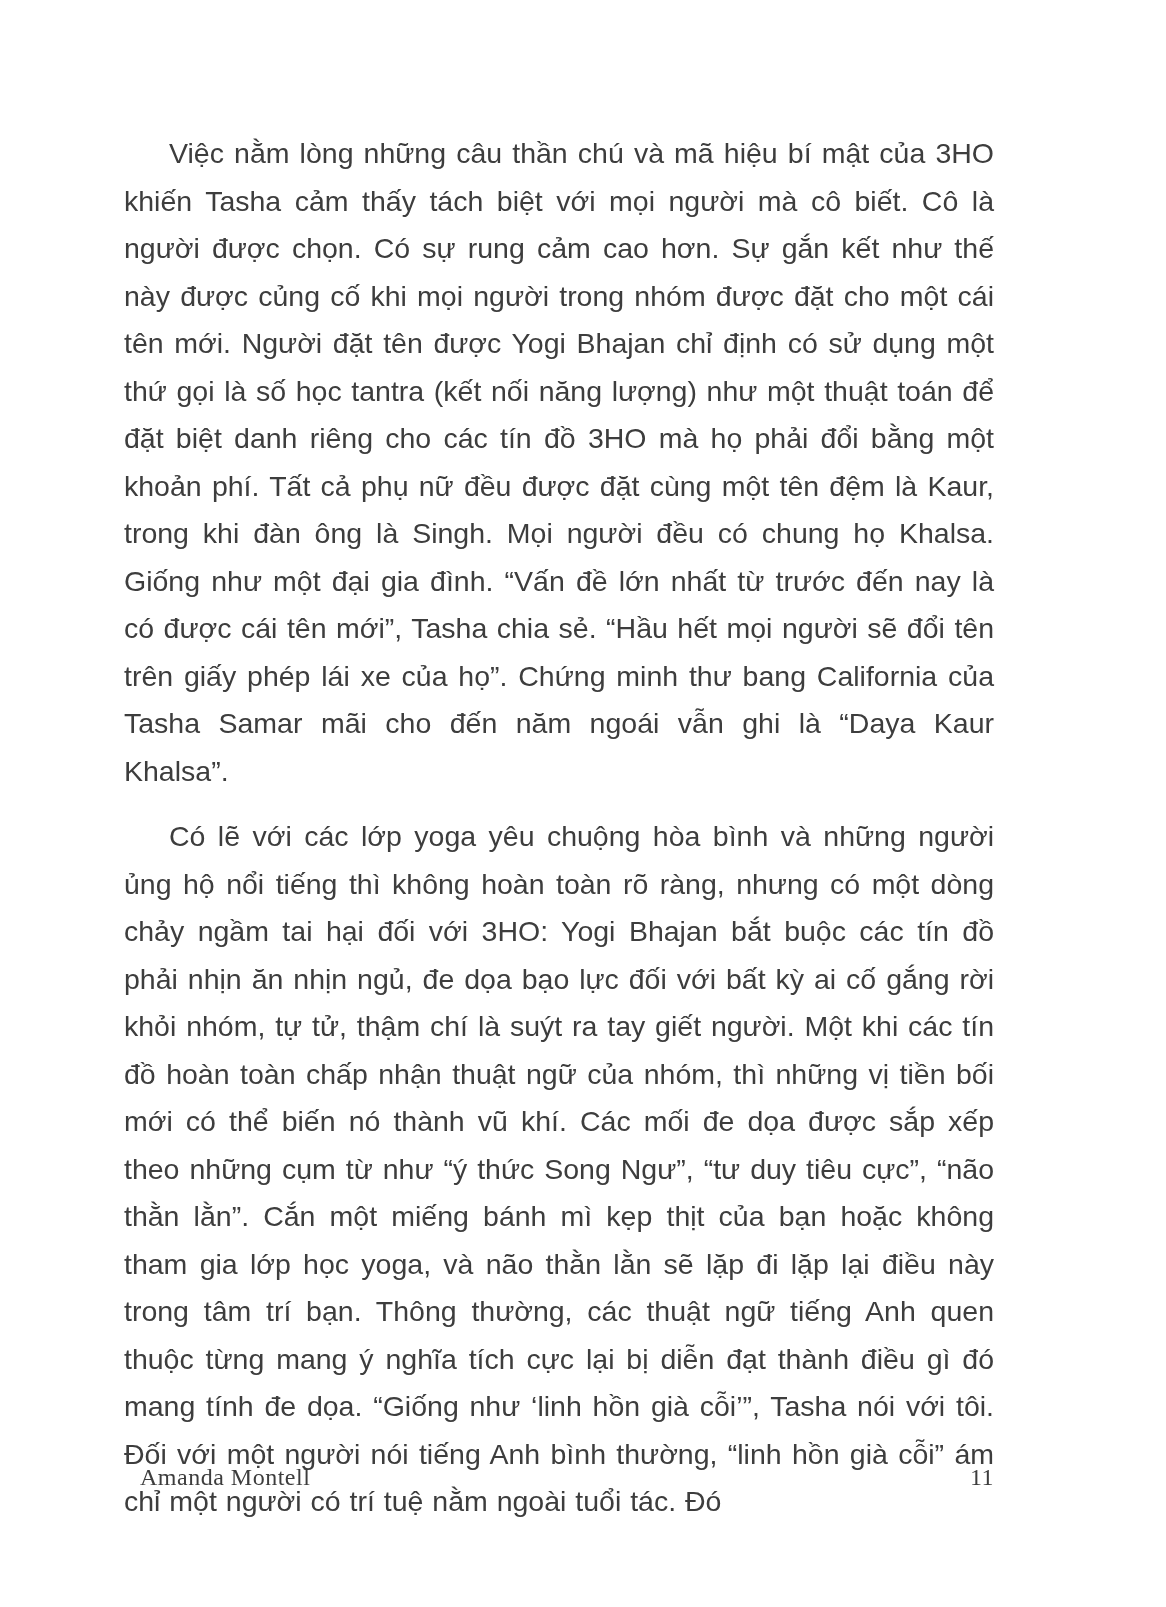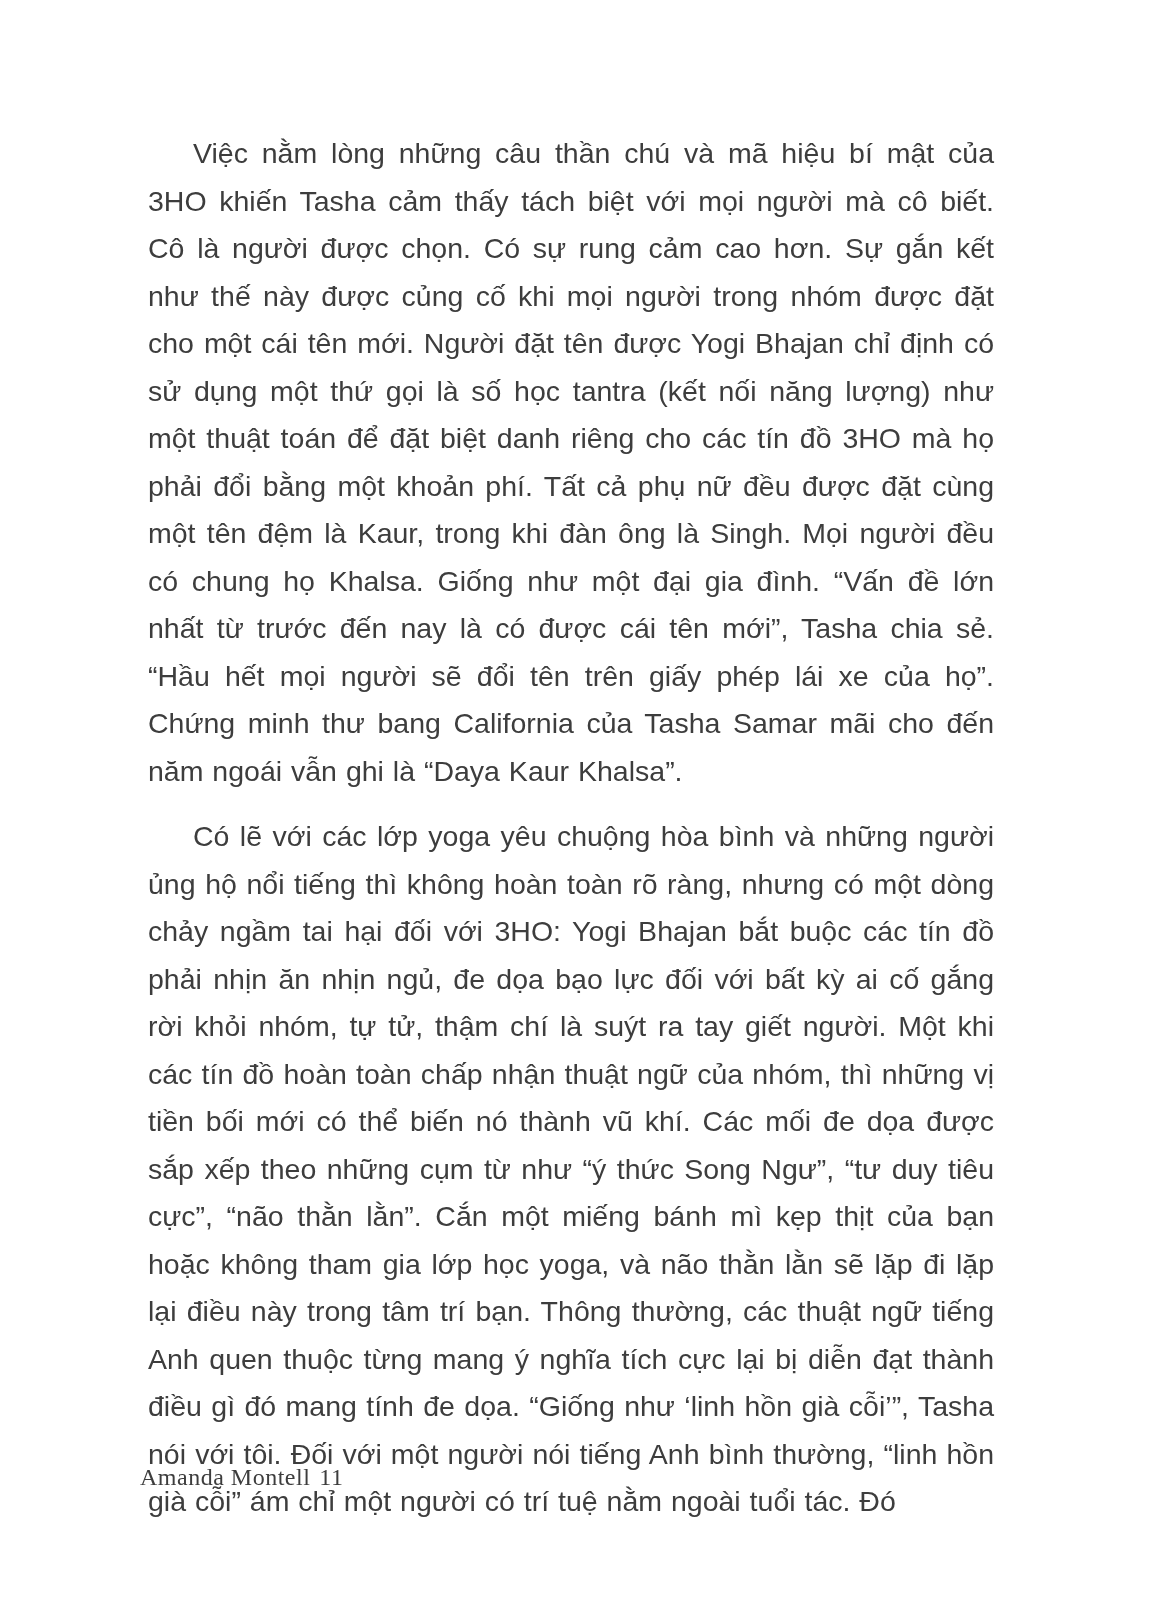--- a/index.html
+++ b/index.html
@@ -8,41 +8,41 @@
     }
     body {
       width: 1166px;
       height: 1607px;
       background: #ffffff;
       position: relative;
       overflow: hidden;
     }
     .page-content {
       position: absolute;
-      left: 148px;
+      left: 124px;
       right: 172px;
       top: 130px;
     }
     .para {
       margin: 0 0 18px 0;
       font-family: "Liberation Sans", "DejaVu Sans", sans-serif;
       font-size: 28.5px;
       line-height: 47.5px;
       color: #3d3d3d;
       text-align: justify;
       text-indent: 45px;
       word-spacing: 1px;
     }
     .page-footer {
       position: absolute;
       left: 140px;
       right: 172px;
       top: 1464px;
       display: flex;
-      justify-content: flex-start;
+      justify-content: space-between;
       align-items: baseline;
       font-family: "Liberation Serif", "DejaVu Serif", serif;
       font-size: 24px;
       color: #3d3d3d;
     }
     .footer-author {
       letter-spacing: 0.5px;
     }
     .footer-page-number {
       letter-spacing: 0.5px;

